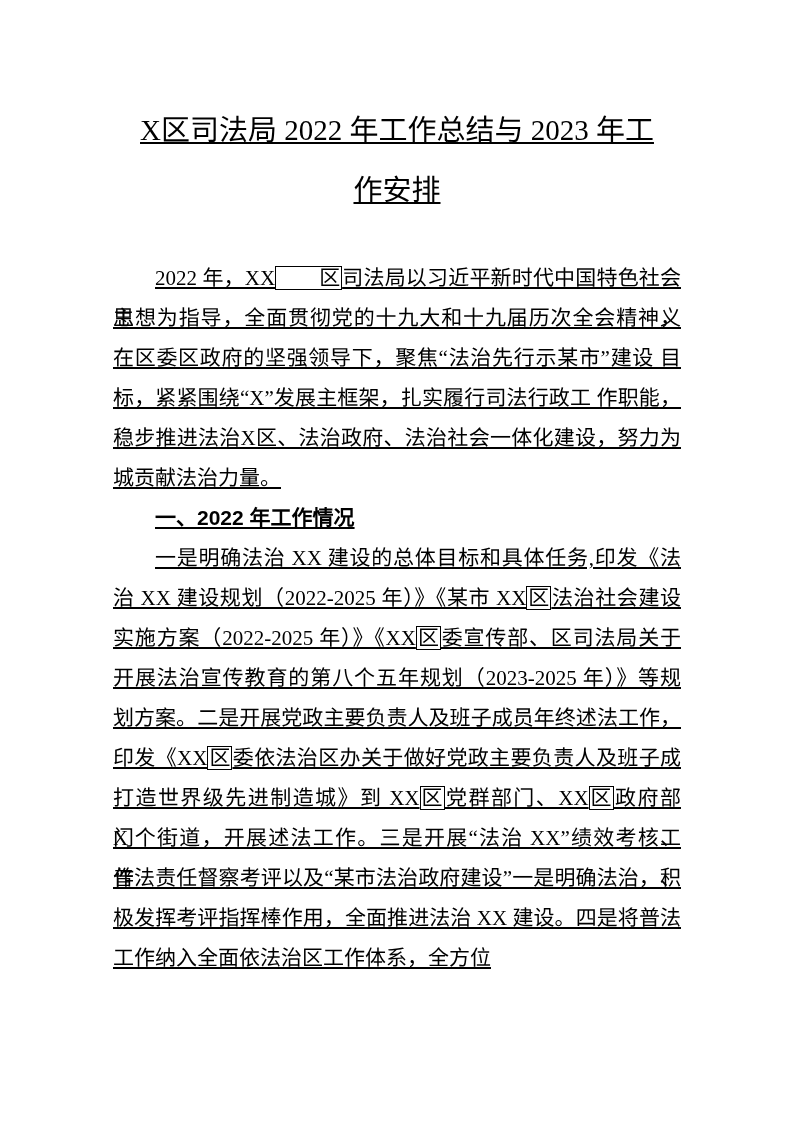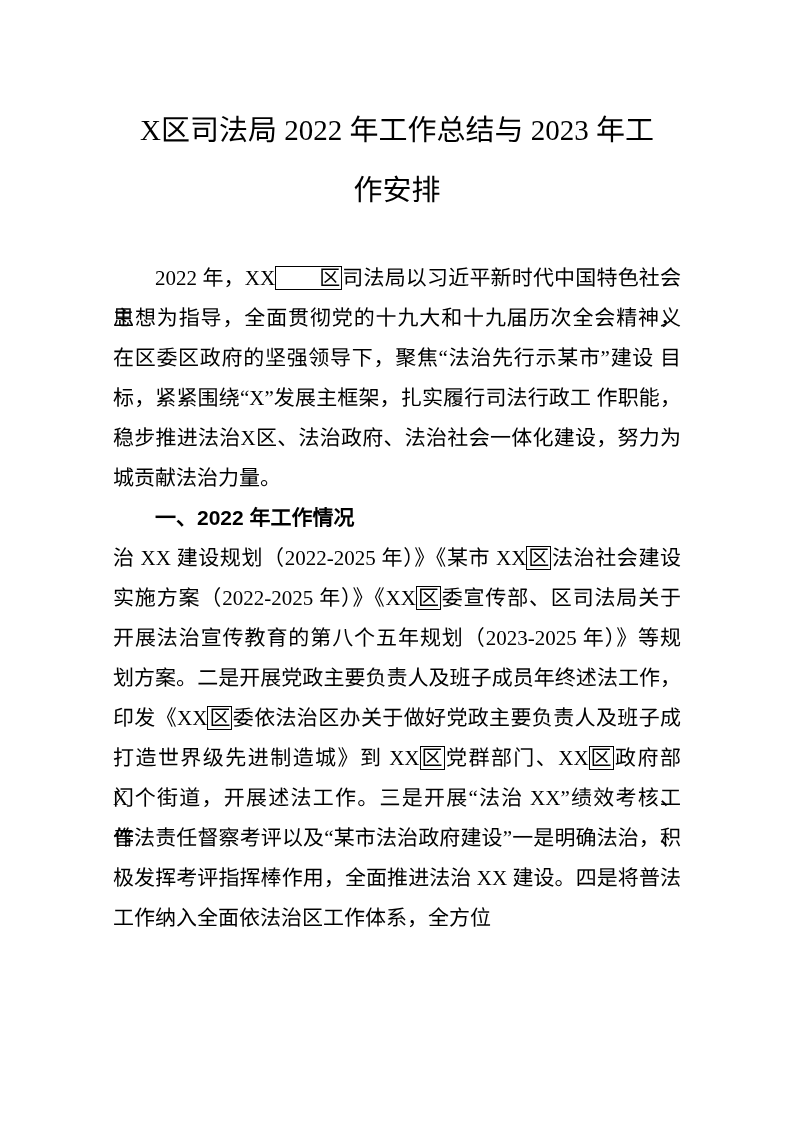--- a/index.html
+++ b/index.html
@@ -10,20 +10,21 @@
   .page {
     position: relative;
     width: 794px;
     height: 1122px;
     box-sizing: border-box;
     padding: 100px 113px 0 113px;
     background: #ffffff;
     color: #000000;
     font-family: "Liberation Serif", "DejaVu Serif", serif;
     overflow: hidden;
+    text-decoration: underline;
   }
   .title {
     text-align: center;
     font-size: 29px;
     font-weight: 400;
     margin-bottom: 38px;
   }
   .title-line {
     height: 60px;
     line-height: 60px;
@@ -74,20 +75,21 @@
         <div class="line"><span>思想为指导，全面贯彻党的十九大和十九届历次全会精神，</span></div>
         <div class="line"><span>在区委区政府的坚强领导下，聚焦“法治先行示某市”建设 目</span></div>
         <div class="line"><span>标，紧紧围绕“X”发展主框架，扎实履行司法行政工 作职能，</span></div>
         <div class="line"><span>稳步推进法治X区、法治政府、法治社会一体化建设，努力为</span></div>
         <div class="line last"><span>城贡献法治力量。</span></div>
       </div>
       <div class="block heading1">
         <div class="line indent last"><span>一、2022 年工作情况</span></div>
       </div>
       <div class="block paragraph">
+        <div class="line indent"><span>一是明确法治 XX 建设的总体目标和具体任务,印发《法</span></div>
         <div class="line"><span>治 XX 建设规划（2022-2025 年）》《某市 XX</span><span class="boxed-char">区</span><span>法治社会建设</span></div>
         <div class="line"><span>实施方案（2022-2025 年）》《XX</span><span class="boxed-char">区</span><span>委宣传部、区司法局关于</span></div>
         <div class="line"><span>开展法治宣传教育的第八个五年规划（2023-2025 年）》等规</span></div>
         <div class="line"><span>划方案。二是开展党政主要负责人及班子成员年终述法工作，</span></div>
         <div class="line"><span>印发《XX</span><span class="boxed-char">区</span><span>委依法治区办关于做好党政主要负责人及班子成</span></div>
         <div class="line"><span>打造世界级先进制造城》到 XX</span><span class="boxed-char">区</span><span>党群部门、XX</span><span class="boxed-char">区</span><span>政府部门、</span></div>
         <div class="line"><span>X 个街道，开展述法工作。三是开展“法治 XX”绩效考核工作、</span></div>
         <div class="line"><span>普法责任督察考评以及“某市法治政府建设”一是明确法治，积</span></div>
         <div class="line"><span>极发挥考评指挥棒作用，全面推进法治 XX 建设。四是将普法</span></div>
         <div class="line last"><span>工作纳入全面依法治区工作体系，全方位</span></div>

